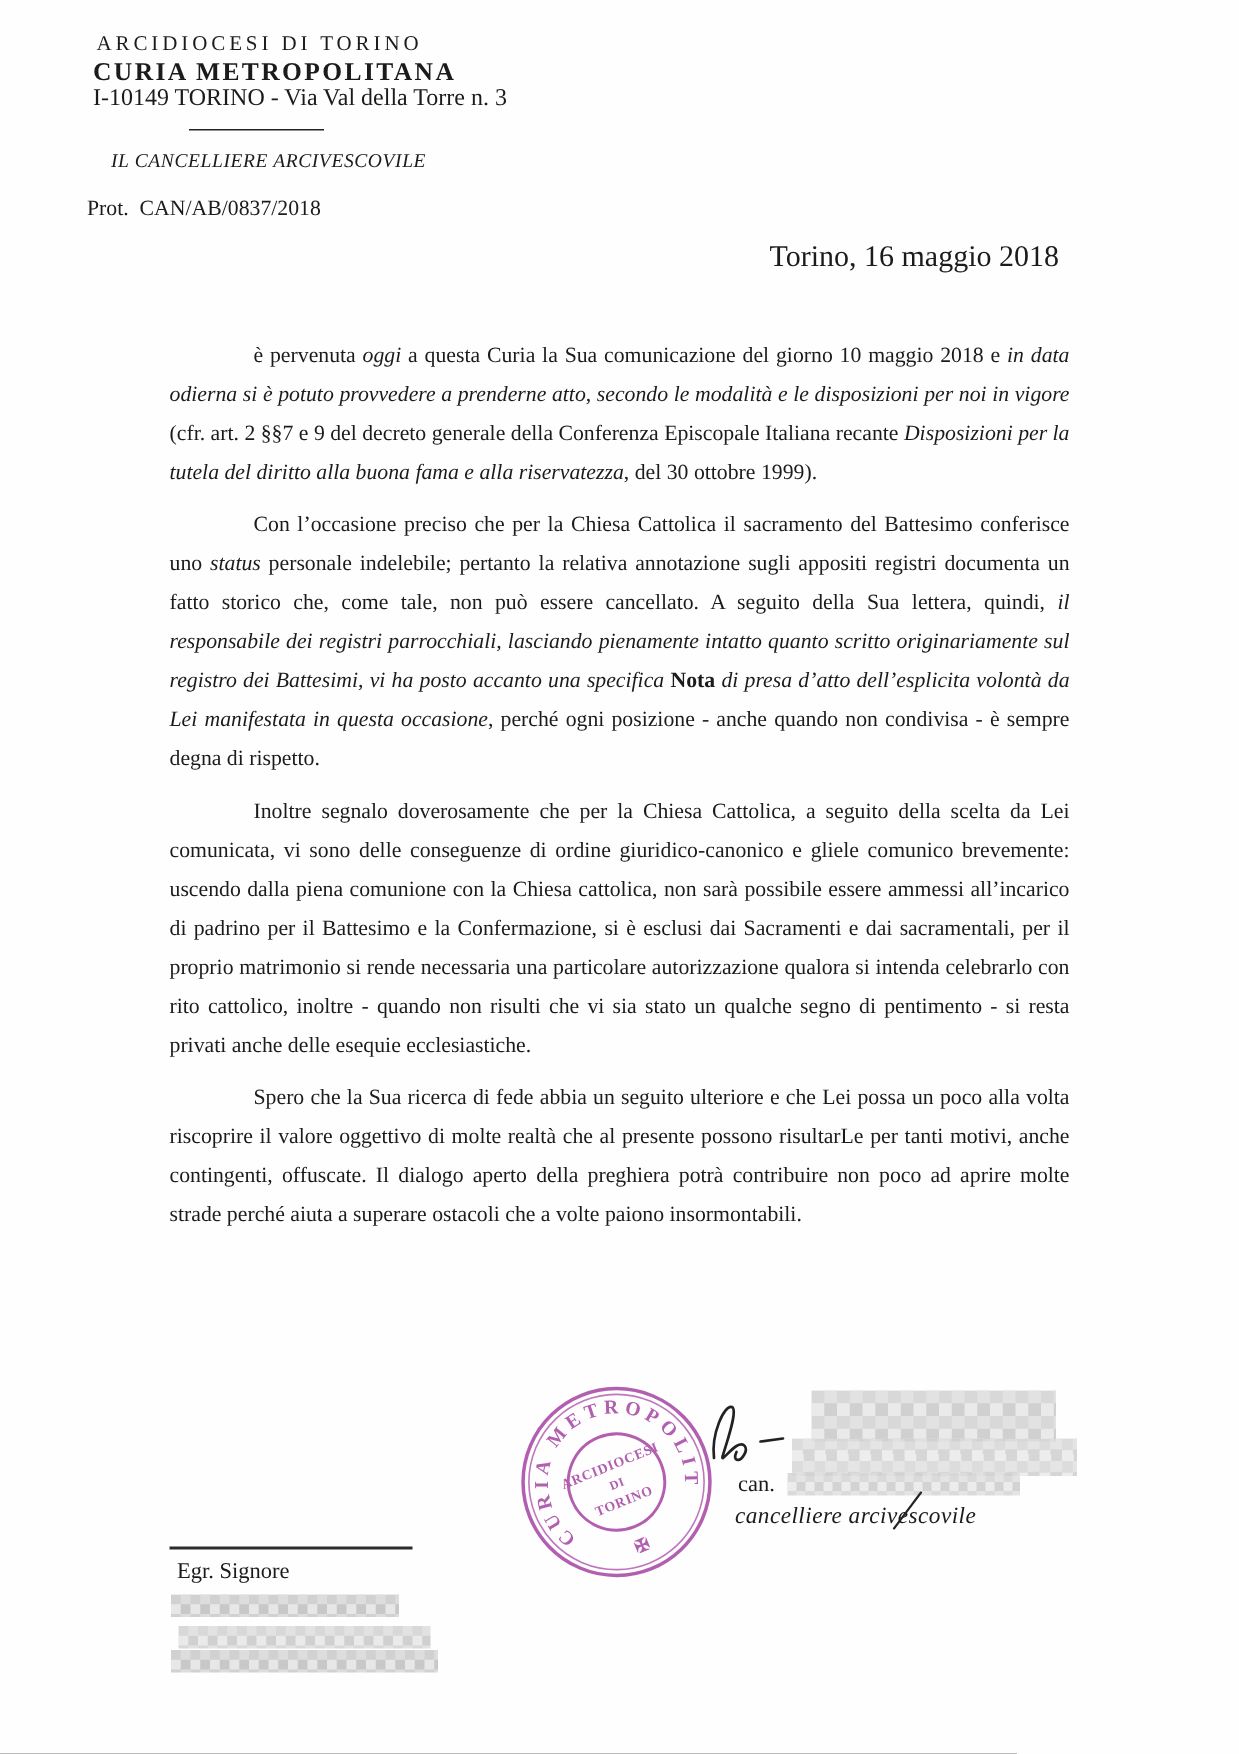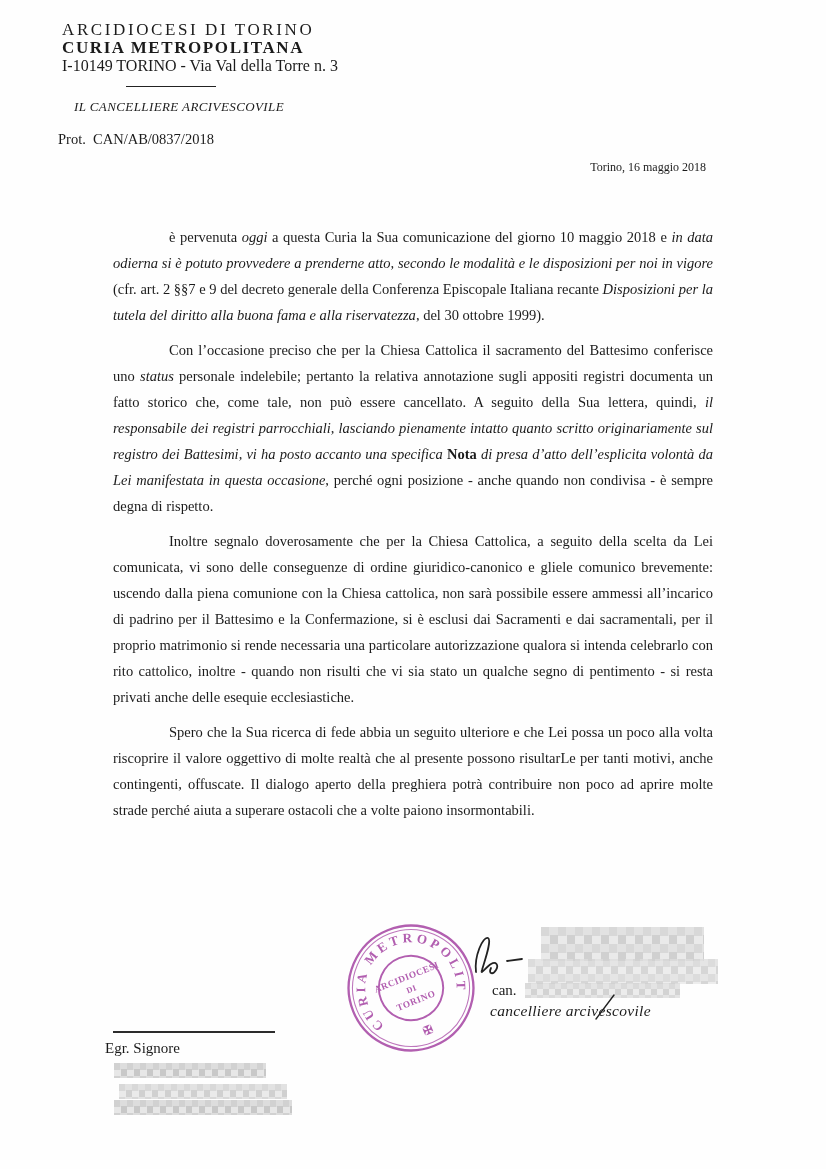--- a/index.html
+++ b/index.html
@@ -8,27 +8,27 @@
     position:relative;
     width:826px; height:1169px;
     margin:0 auto;
     background:#fefefe;
     color:#1b1b1b;
     font-family:"Liberation Serif", serif;
     overflow:hidden;
   }
   
   .letterhead { position:absolute; left:62px; top:22px; width:222px; text-align:center; }
-  .lh1 { font-size:17px; letter-spacing:2.6px; line-height:16px; white-space:nowrap; }
+  .lh1 { font-size:14px; letter-spacing:2.6px; line-height:16px; white-space:nowrap; }
   .lh2 { font-size:17px; font-weight:bold; letter-spacing:1.6px; line-height:20px; white-space:nowrap; }
   .lh3 { font-size:16px; line-height:15px; white-space:nowrap; }
   .lh-rule { position:absolute; left:126px; top:86px; width:90px; border-top:1.6px solid #222; }
   .office { position:absolute; left:74px; top:99px; font-style:italic; font-size:13px; letter-spacing:0.4px; }
   .protocol { position:absolute; left:58px; top:131px; font-size:14.5px; white-space:pre; }
-  .dateline { position:absolute; top:160px; right:120px; font-size:12px; }
+  .dateline { position:absolute; top:160px; right:120px; font-size:20px; }
 
   
   .body { position:absolute; left:113px; top:224px; width:600px; font-size:14.5px; }
   .salutation { margin-bottom:11px; }
   .para {
     text-align:justify;
     text-indent:56px;
     line-height:26px;
     margin-bottom:9px;
   }
@@ -60,21 +60,21 @@
   
   .stamp { position:absolute; left:338px; top:915px; width:146px; height:146px; transform:rotate(-22deg); opacity:.88; }
   .stamp svg { display:block; }
   .ringtxt { font-family:"Liberation Serif", serif; font-size:13.5px; font-weight:bold; letter-spacing:3.6px; fill:#a84aa6; }
   .crosstxt { font-size:12px; fill:#a84aa6; text-anchor:middle; font-weight:bold; }
   .ctr { font-family:"Liberation Serif", serif; font-weight:bold; fill:#a84aa6; text-anchor:middle; letter-spacing:0.6px; }
   .ctr1 { font-size:9.5px; } .ctr2 { font-size:8.5px; } .ctr3 { font-size:9.5px; }
 
   
   .addr-rule { position:absolute; left:113px; top:1031px; width:162px; border-top:2px solid #2c2c2c; }
-  .addr-label { position:absolute; left:105px; top:1040px; font-size:15px; }
+  .addr-label { position:absolute; left:118px; top:1040px; font-size:15px; }
 </style>
 </head>
 <body>
 
 <div class="page">
 
   <header class="letterhead">
     <div class="lh1">ARCIDIOCESI DI TORINO</div>
     <div class="lh2">CURIA METROPOLITANA</div>
     <div class="lh3">I-10149 TORINO - Via Val della Torre n. 3</div>

